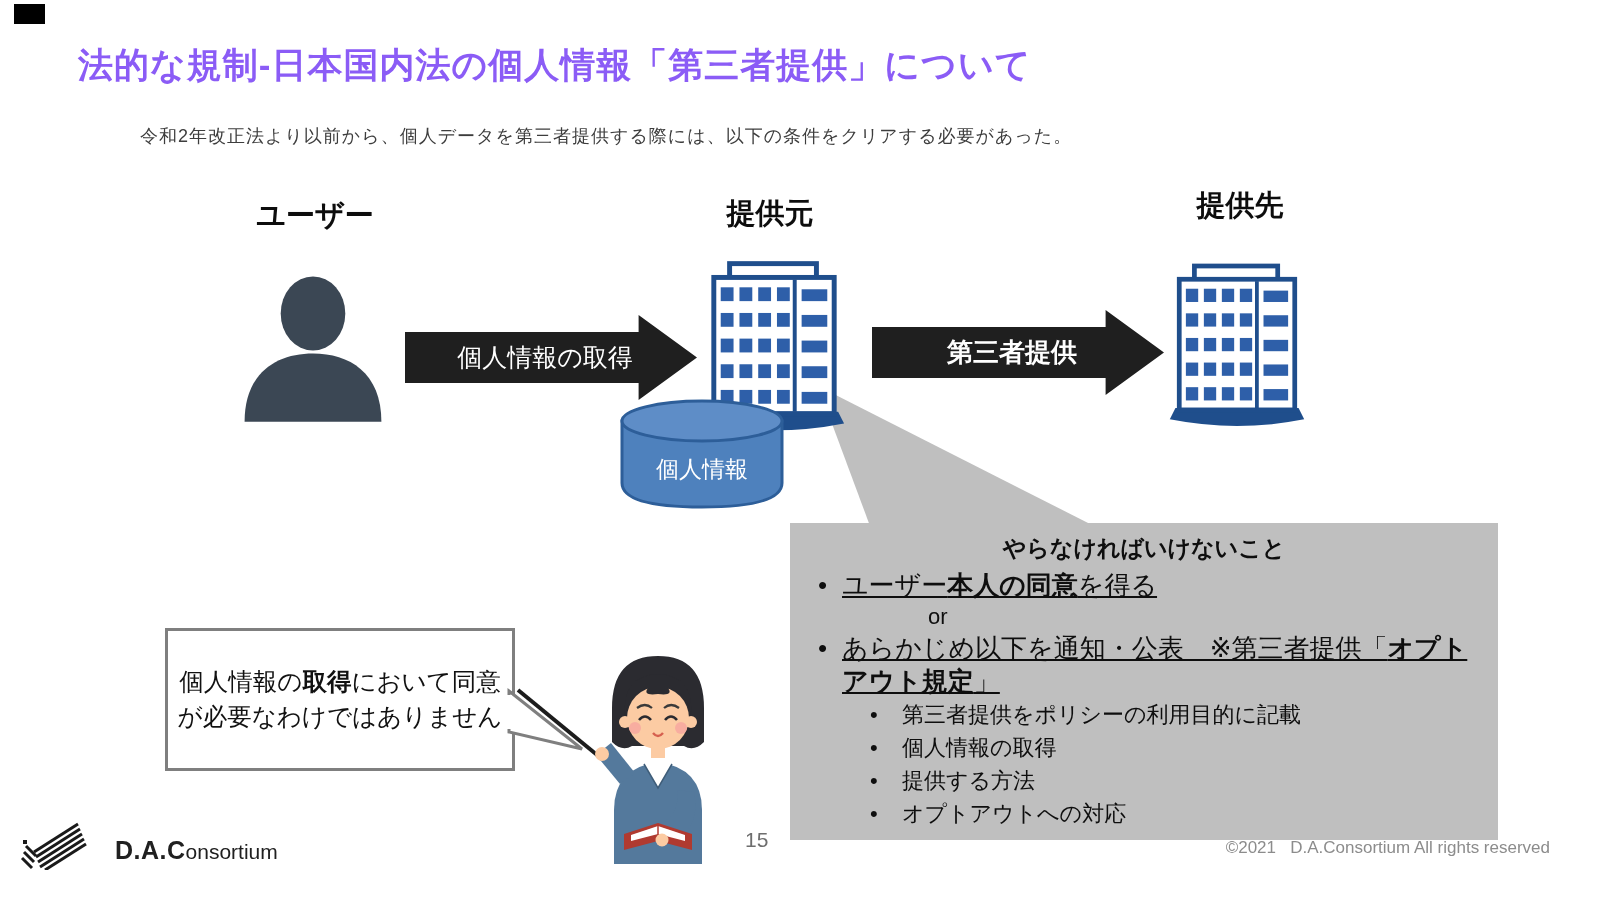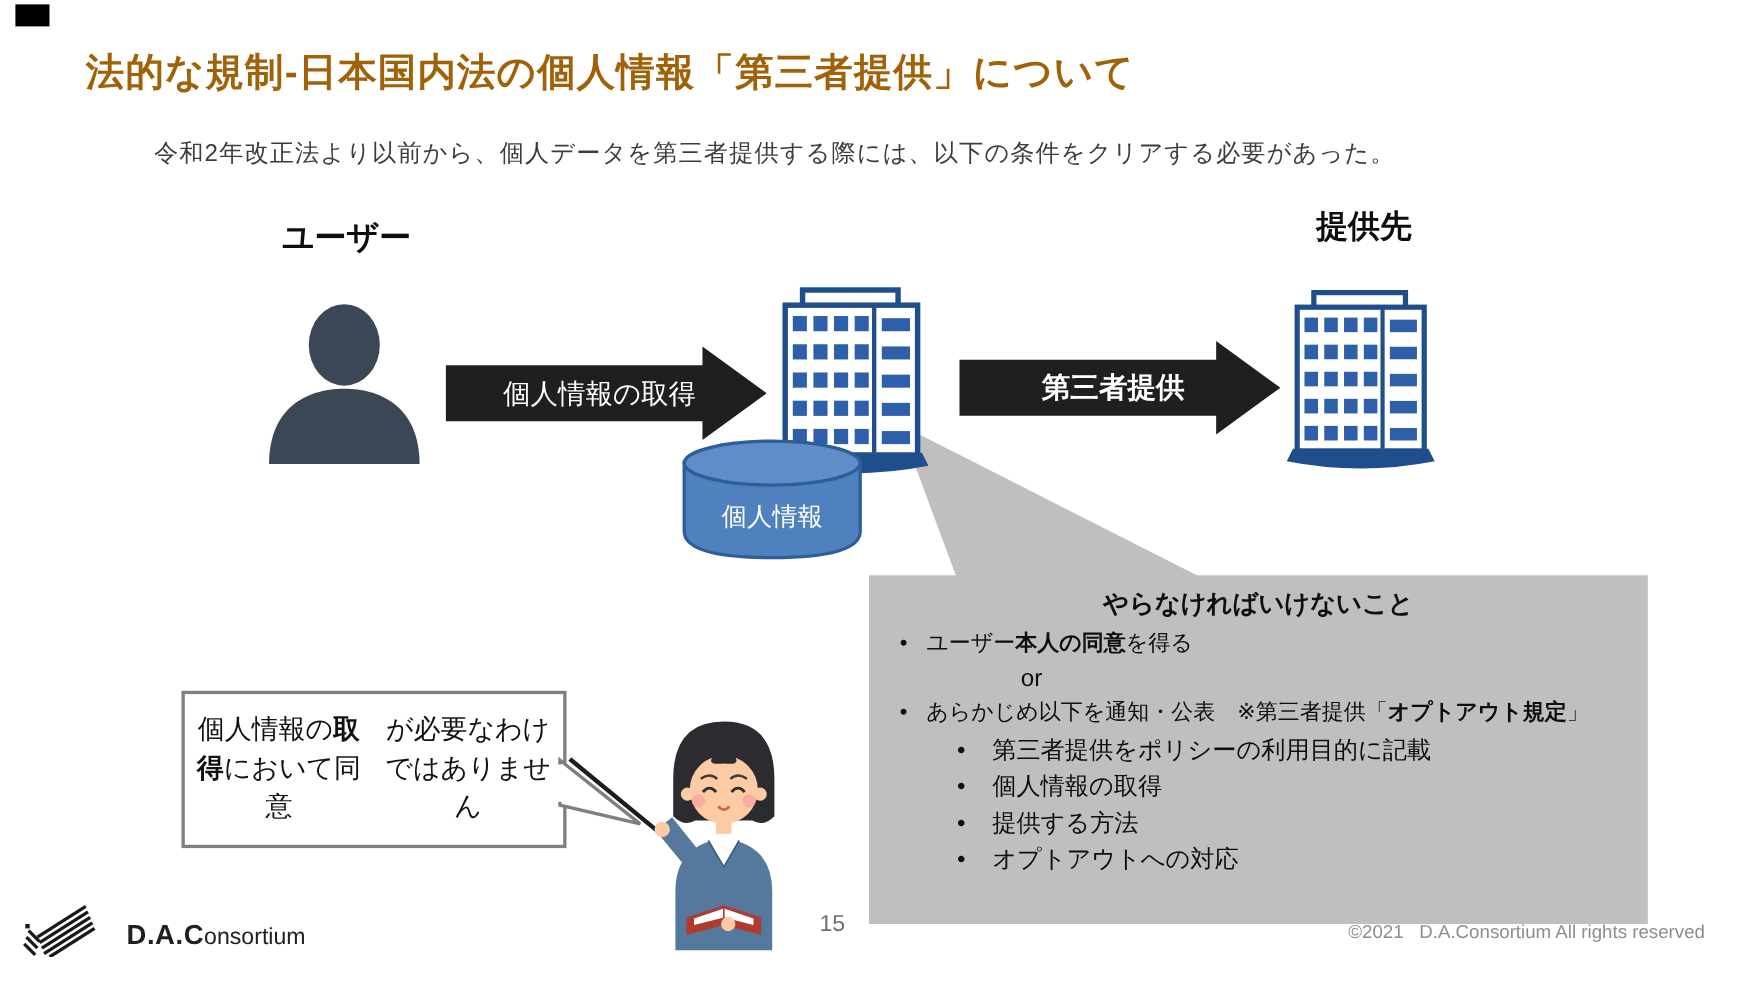--- a/index.html
+++ b/index.html
@@ -5,71 +5,72 @@
   html,body{margin:0;padding:0;background:#e8e8e8;}
   .slide{
     position:relative;width:1600px;height:900px;background:#ffffff;
     font-family:"Liberation Sans","DejaVu Sans",sans-serif;
     overflow:hidden;margin:0 auto;color:#111;
   }
   .abs{position:absolute;}
 
   .corner-mark{left:14px;top:4px;width:31px;height:20px;background:#000;}
 
-  .title{left:78px;top:42px;font-size:35px;font-weight:bold;color:#a16207;letter-spacing:1px;}
-  .subtitle{left:140px;top:124px;font-size:22px;color:#3d3d3d;letter-spacing:1px;}
+  .title{left:78px;top:42px;font-size:35px;font-weight:bold;color:#8b5cf6;letter-spacing:1px;}
+  .subtitle{left:140px;top:124px;font-size:18px;color:#3d3d3d;letter-spacing:1px;}
 
   .col-label{font-size:29px;font-weight:bold;color:#0d0d0d;text-align:center;width:190px;}
   .lbl-user{left:220px;top:196px;}
   .lbl-src{left:675px;top:194px;}
   .lbl-dst{left:1145px;top:186px;}
 
   .arrow{
     background:#1f1f1f;display:flex;align-items:center;justify-content:center;
     clip-path:polygon(0% 20%,80% 20%,80% 0%,100% 50%,80% 100%,80% 80%,0% 80%);
     color:#fff;
   }
   .arrow1{left:405px;top:315px;width:292px;height:85px;font-size:25px;}
   .arrow2{left:872px;top:310px;width:292px;height:85px;font-size:26px;font-weight:bold;}
   .arrow span{padding-right:48px;margin-left:36px;}
 
   .callout{
     left:790px;top:523px;width:708px;height:317px;background:#bfbfbf;
     box-sizing:border-box;padding:8px 16px 0 16px;color:#0e0e0e;
   }
   .co-head{text-align:center;font-size:23px;font-weight:bold;margin:2px 0 5px 0;}
-  .co-bullet{position:relative;padding-left:36px;font-size:20px;line-height:33px;}
+  .co-bullet{position:relative;padding-left:36px;font-size:26px;line-height:33px;text-decoration:underline;}
   .co-bullet::before{content:"\2022";position:absolute;left:12px;top:0;}
   .co-or{padding-left:122px;font-size:22px;line-height:30px;}
   .co-sub{position:relative;padding-left:96px;font-size:22px;line-height:33px;}
   .co-sub::before{content:"\2022";position:absolute;left:64px;top:0;}
   .co-note{font-size:17px;}
 
   .bubble{
     left:165px;top:628px;width:344px;height:137px;background:#fff;border:3px solid #7f7f7f;
-    display:flex;flex-direction:row;align-items:center;justify-content:center;
+    display:flex;flex-direction:column;align-items:center;justify-content:center;
     font-size:24.5px;line-height:1.42;text-align:center;
   }
 
   .footer-logo-text{left:95px;top:836px;font-size:21px;color:#202020;margin-left:20px;}
   .footer-logo-text b{font-size:25px;letter-spacing:.5px;}
   .page-num{left:745px;top:828px;width:70px;text-align:left;font-size:21px;color:#6e6e6e;}
   .copyright{right:50px;top:838px;font-size:17px;color:#8c8c8c;white-space:pre;}
 </style>
 </head>
 <body>
 
 <div class="slide">
 
   <div class="abs corner-mark"></div>
 
   <div class="abs title">法的な規制-日本国内法の個人情報「第三者提供」について</div>
   <div class="abs subtitle">令和2年改正法より以前から、個人データを第三者提供する際には、以下の条件をクリアする必要があった。</div>
 
   <div class="abs col-label lbl-user">ユーザー</div>
+  <div class="abs col-label lbl-src">提供元</div>
   <div class="abs col-label lbl-dst">提供先</div>
 
   <svg class="abs" style="left:237px;top:264px;" width="152" height="158" viewBox="0 0 160 166">
     <ellipse cx="80" cy="52" rx="34" ry="39" fill="#3b4754"></ellipse>
     <path d="M8,166 C8,114 42,94 80,94 C118,94 152,114 152,166 Z" fill="#3b4754"></path>
   </svg>
 
   <div class="abs arrow arrow1">
     <span>個人情報の取得</span>
   </div>

